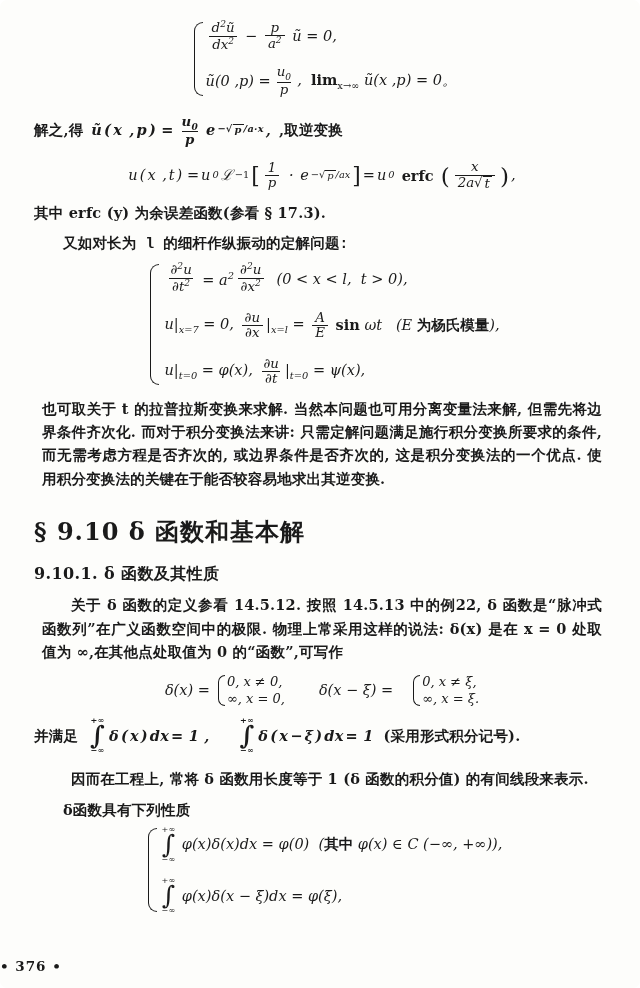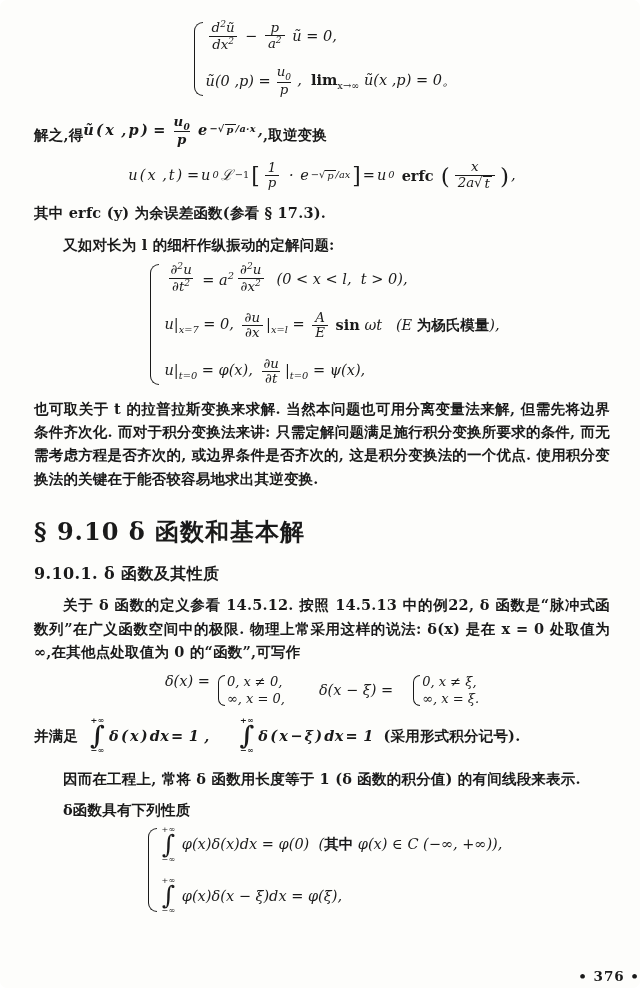--- a/index.html
+++ b/index.html
@@ -30,21 +30,21 @@
     left: 34px;
     top: 14px;
     width: 576px;
   }
 
   
   .para {
     font-size: 14.5px;
     line-height: 1.62;
     text-align: justify;
-    margin: 5px 0;
+    margin: 5px 8px;
     letter-spacing: 0.2px;
     font-weight: 600;
   }
   .para.indent { text-indent: 2em; }
 
   .tight { margin: 2px 0; }
   .mathline {
     display: flex;
     align-items: center;
     justify-content: center;
@@ -165,23 +165,23 @@
   .h-sub {
     font-size: 16px;
     font-weight: bold;
     margin: 13px 0 8px 0;
     letter-spacing: 0.4px;
   }
 
   .footer {
     position: absolute;
     left: 0;
-    bottom: 4px;
+    bottom: 14px;
     width: 100%;
-    text-align: right;
+    text-align: left;
     font-size: 13.5px;
     font-weight: bold;
     letter-spacing: 1px;
   }
 </style>
 </head>
 <body>
 
 <div class="page">
   <div class="content">
@@ -205,21 +205,21 @@
           <span><i>ũ</i>(0&nbsp;,<i>p</i>) =</span>
           <span class="frac">
             <span class="num"><i>u</i><sub>0</sub></span>
             <span class="den"><i>p</i></span>
           </span>
           <span>,&nbsp;&nbsp;<span class="up">lim</span><sub style="font-style:normal">x→∞</sub>&nbsp;<i>ũ</i>(<i>x</i>&nbsp;,<i>p</i>) = 0。</span>
         </div>
       </div>
     </div>
 
-    <div class="para tight" style="display:flex;align-items:flex-end;gap:0;margin-top:16px;">
+    <div class="para tight" style="display:flex;align-items:center;gap:8px;margin-top:16px;">
       <span>解之,得</span>
       <span class="mathline">
         <i>ũ</i>(<i>x</i>&nbsp;,<i>p</i>) =
         <span class="frac">
             <span class="num"><i>u</i><sub>0</sub></span>
             <span class="den"><i>p</i></span>
           </span>
         <i>e</i>
         <sup style="font-style:italic">−<span class="sqrtbox">
               <span style="font-style:normal">√</span>
@@ -249,21 +249,21 @@
           <span class="den">2<i>a</i><span class="sqrtbox">
               <span style="font-style:normal">√</span>
               <span class="radicand"><i>t</i></span>
             </span></span>
         </span>
       <span style="font-size:1.6em;font-style:normal">)</span>,
     </div>
 
     <div class="para tight">其中 erfc (y) 为余误差函数(参看 § 17.3).</div>
 
-    <div class="para indent tight" style="margin-top:8px;">又如对长为 l 的细杆作纵振动的定解问题:</div>
+    <div class="para indent tight" style="margin-top:8px;font-family:Liberation Mono, monospace;">又如对长为 l 的细杆作纵振动的定解问题:</div>
 
     <div class="system" style="margin-top:6px;">
       <div class="brace" style="width:16px;"></div>
       <div class="sys-rows" style="gap:16px;">
         <div class="sys-row">
           <span class="frac">
               <span class="num">∂<sup>2</sup><i>u</i></span>
               <span class="den">∂<i>t</i><sup>2</sup></span>
             </span>
           <span>&nbsp;=&nbsp;<i>a</i><sup>2</sup></span>
@@ -299,21 +299,21 @@
 
     <div class="para" style="margin-top:10px;">也可取关于 t 的拉普拉斯变换来求解. 当然本问题也可用分离变量法来解, 但需先将边界条件齐次化. 而对于积分变换法来讲: 只需定解问题满足施行积分变换所要求的条件, 而无需考虑方程是否齐次的, 或边界条件是否齐次的, 这是积分变换法的一个优点. 使用积分变换法的关键在于能否较容易地求出其逆变换.</div>
 
     <div class="h-section">§ 9.10   δ 函数和基本解</div>
 
     <div class="h-sub">9.10.1. δ 函数及其性质</div>
 
     <div class="para indent">关于 δ 函数的定义参看 14.5.12. 按照 14.5.13 中的例22, δ 函数是“脉冲式函数列”在广义函数空间中的极限. 物理上常采用这样的说法: δ(x) 是在 x = 0 处取值为 ∞,在其他点处取值为 0 的“函数”,可写作</div>
 
     <div class="mathline" style="gap:34px;margin:10px 0;">
-      <span style="display:inline-flex;">
+      <span style="display:inline-flex;align-items:center;">
         <span style="margin-right:4px;">δ(x) =</span>
         <span class="casebrace">
           <span class="cb"></span>
           <span class="cases">
             <span>0, x ≠ 0,</span>
             <span>∞, x = 0,</span>
           </span>
         </span>
       </span>
       <span style="display:inline-flex;align-items:center;">

